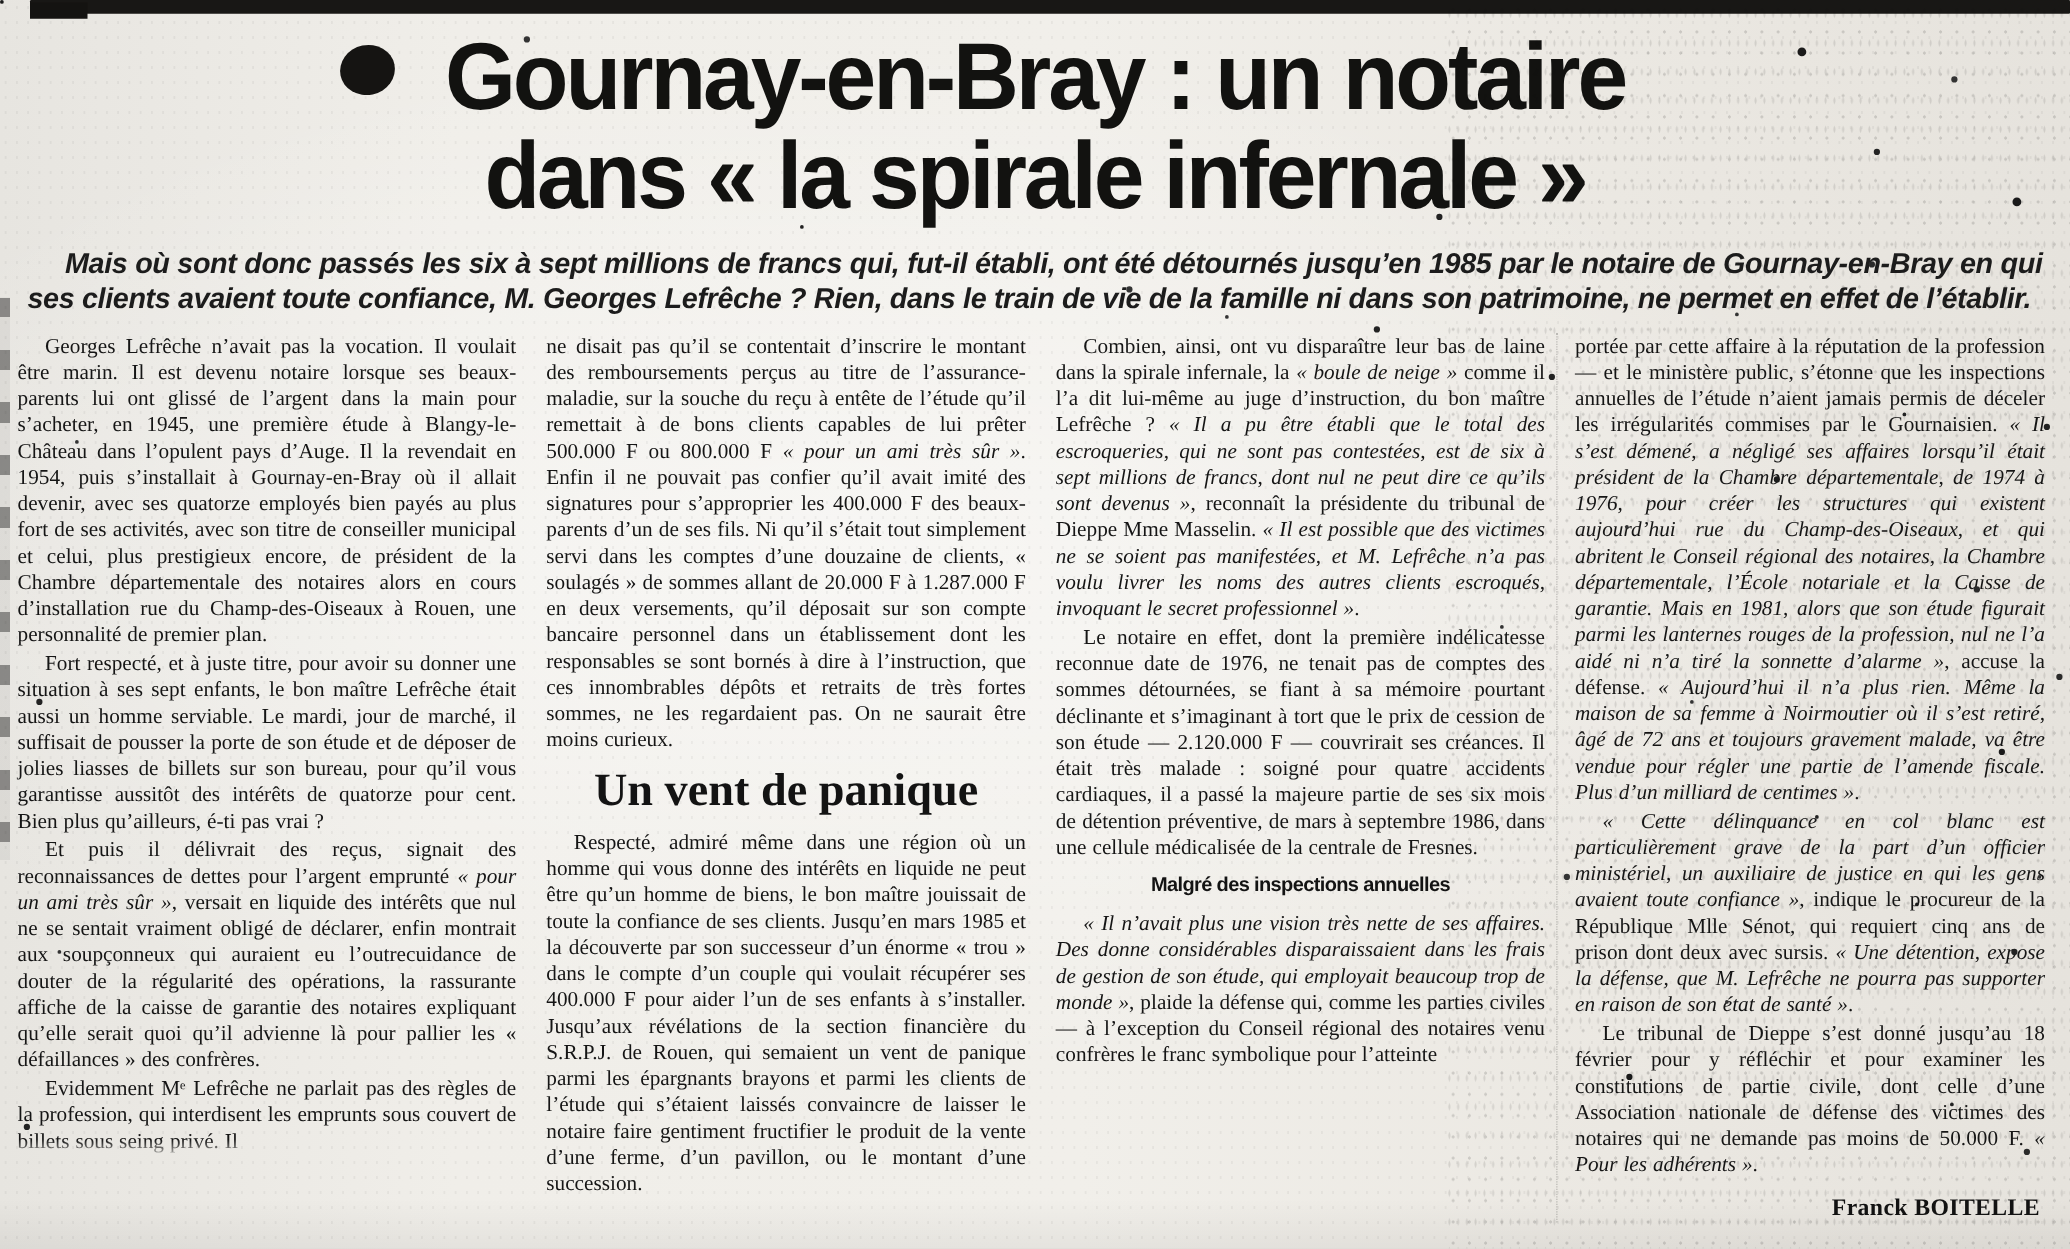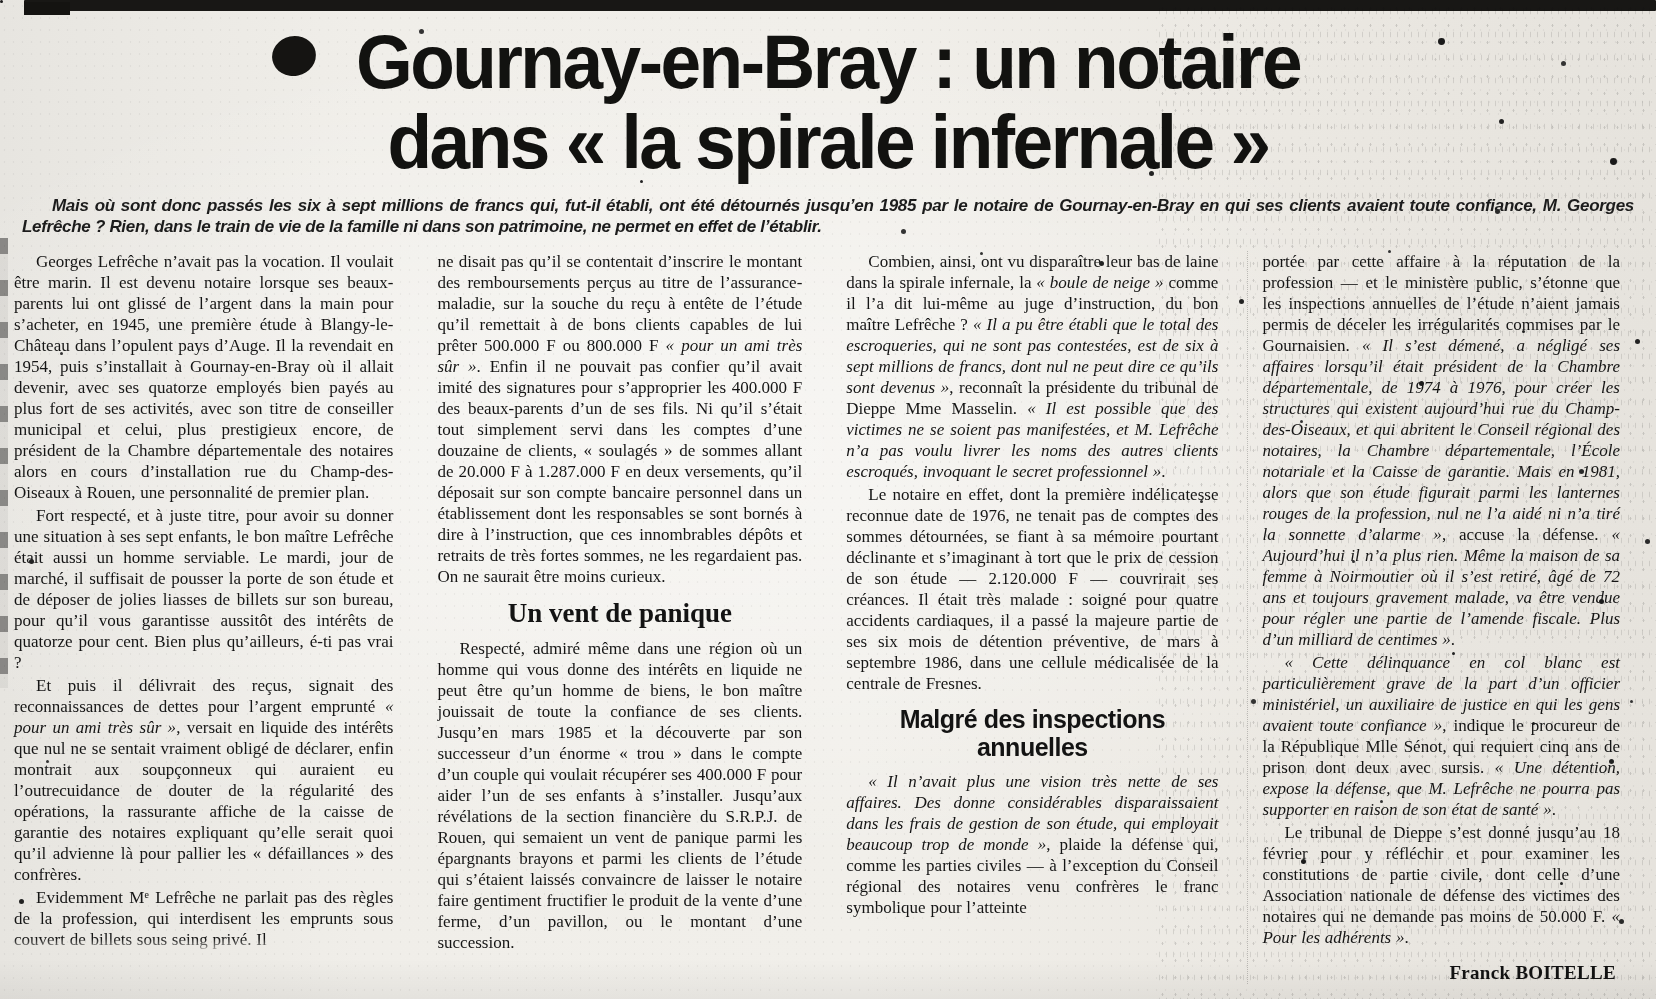--- a/index.html
+++ b/index.html
@@ -56,46 +56,46 @@
   .headline{
     margin:26px 40px 6px 40px;text-align:center;
     font-family:"Liberation Sans",sans-serif;font-weight:bold;
     font-size:73px;line-height:1.04;letter-spacing:-2.5px;color:#121210;
     transform:scaleY(1.04);
   }
   
   .standfirst{
     margin:18px 12px 0 12px;padding:0 10px;
     font-family:"Liberation Sans",sans-serif;font-style:italic;font-weight:bold;
-    font-size:17px;line-height:1.22;letter-spacing:-.3px;color:#1c1c1c;
+    font-size:23px;line-height:1.22;letter-spacing:-.3px;color:#1c1c1c;
     text-indent:30px;text-align:justify;
   }
   
   .cols{
-    display:grid;grid-template-columns:1.04fr 1fr 1.02fr .98fr;gap:44px;
-    padding:14px 36px 0 14px;align-items:start;
+    display:grid;grid-template-columns:1.04fr 1fr 1.02fr .98fr;gap:24px;
+    padding:14px 20px 0 14px;align-items:start;
   }
   .col{min-width:0;}
   .col.c4{border-left:1px dotted rgba(40,40,40,.25);padding-left:14px;margin-left:-15px;}
   .para{
     margin:0 0 2px 0;font-size:17px;line-height:21px;text-align:justify;
     text-indent:22px;color:#151515;word-spacing:.5px;
   }
   .para.noindent{text-indent:0;}
   .para .it{font-style:italic;}
   .para.fade{
     -webkit-mask-image:linear-gradient(180deg,#000 82%,rgba(0,0,0,.3) 100%);
     mask-image:linear-gradient(180deg,#000 82%,rgba(0,0,0,.3) 100%);
   }
   .subhead{
     text-align:center;font-weight:bold;color:#131313;
     margin:12px 0 10px 0;
   }
-  .subhead.serif{font-family:"Liberation Serif",serif;font-size:27px;line-height:1.05;}
-  .subhead.sans{font-family:"Liberation Sans",sans-serif;font-size:25px;line-height:1.1;max-width:290px;margin-left:auto;margin-right:auto;letter-spacing:-.5px;}
+  .subhead.serif{font-family:"Liberation Serif",serif;font-size:37px;line-height:1.05;}
+  .subhead.sans{font-family:"Liberation Sans",sans-serif;font-size:16px;line-height:1.1;max-width:290px;margin-left:auto;margin-right:auto;letter-spacing:-.5px;}
   .byline{
     margin:14px 4px 0 0;text-align:right;font-weight:bold;font-size:19px;
     font-family:"Liberation Serif",serif;letter-spacing:.3px;color:#121212;
   }
 </style>
 <title>Gournay-en-Bray : un notaire dans « la spirale infernale »</title></head>
 <body>
 
 <div class="page">
 

